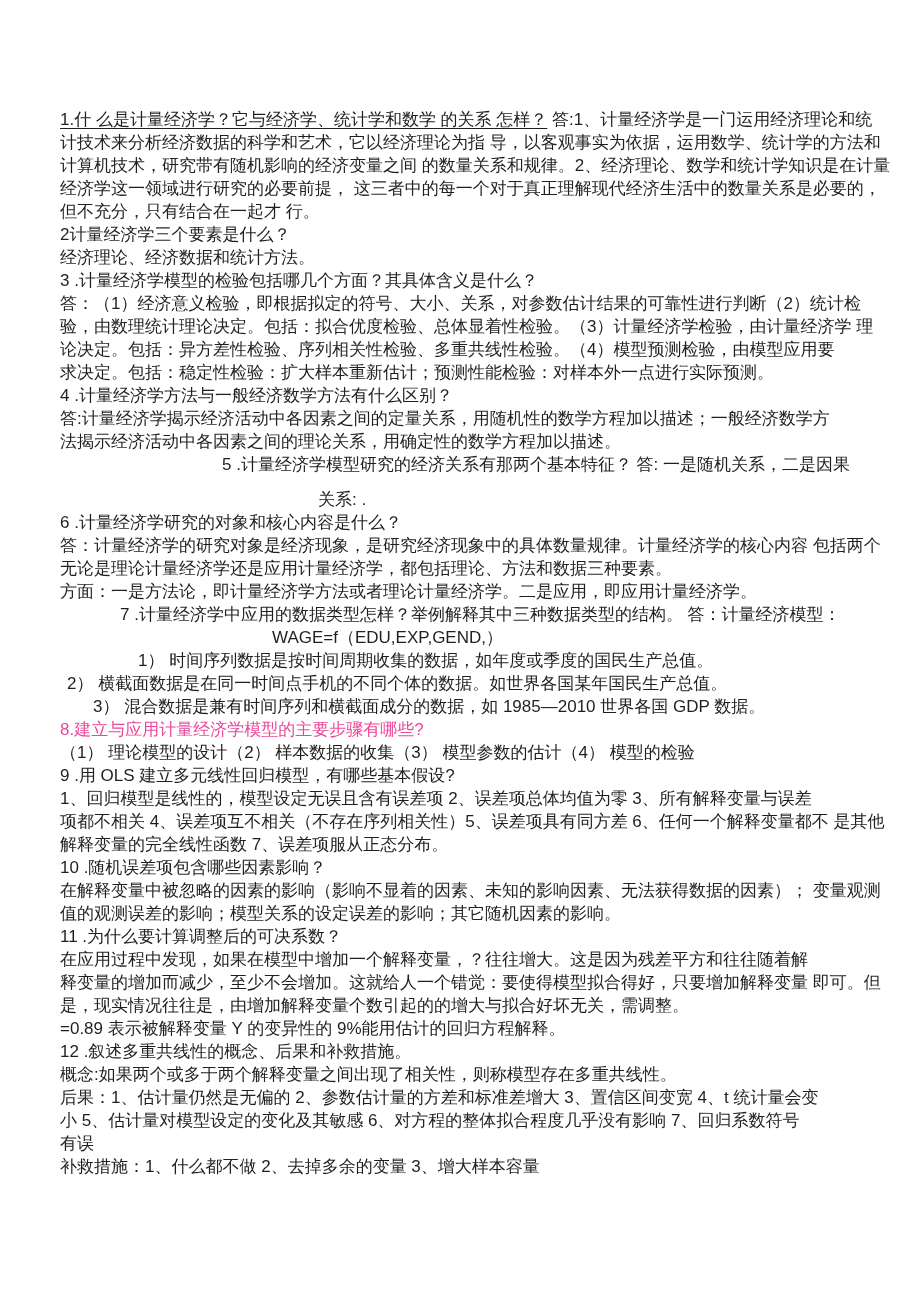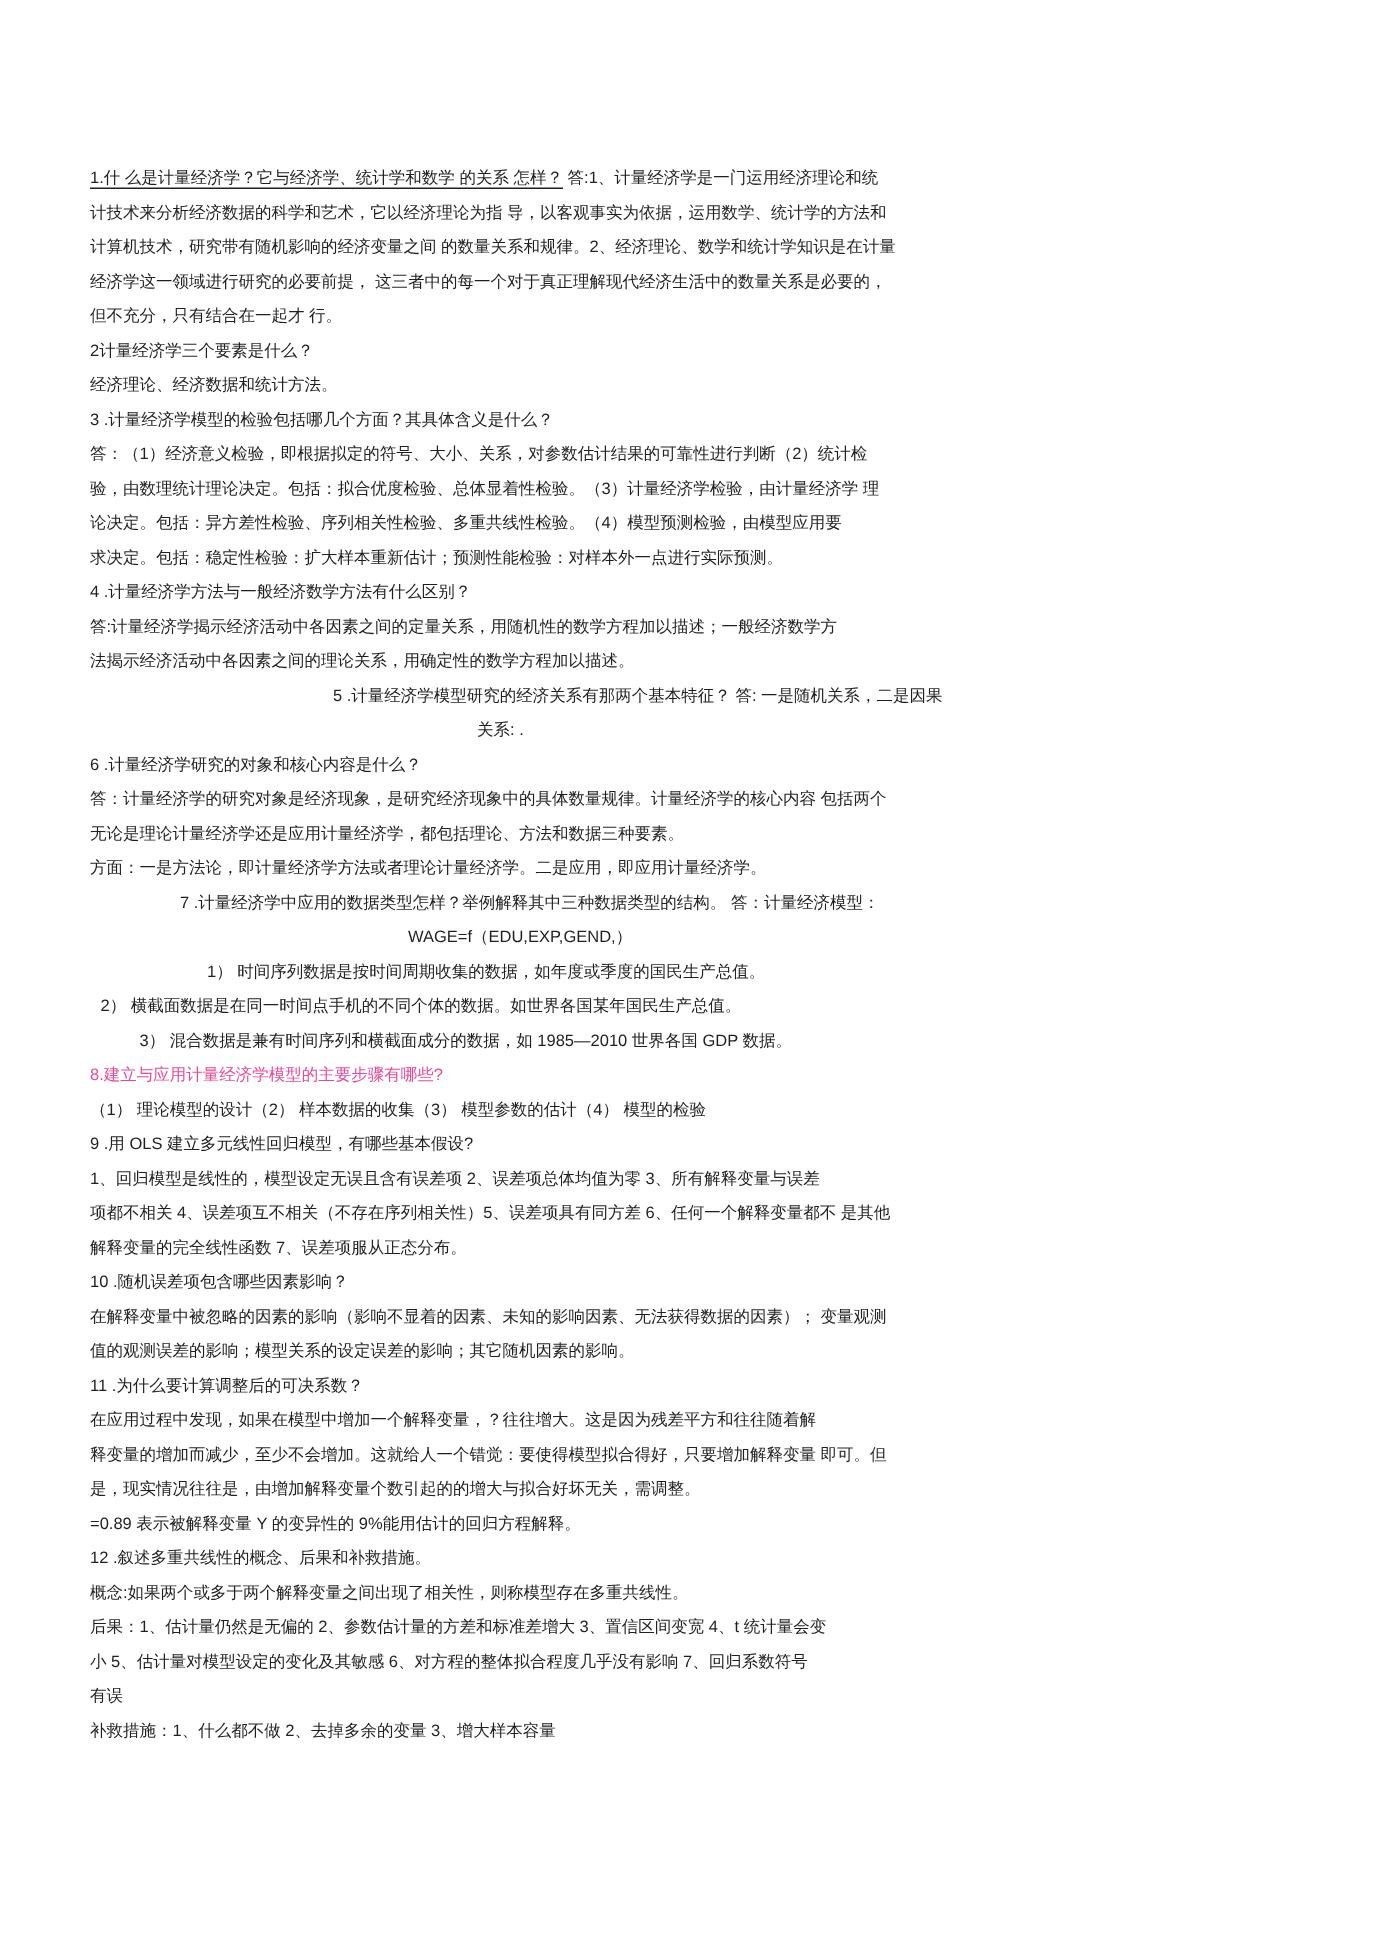--- a/index.html
+++ b/index.html
@@ -4,21 +4,21 @@
 <style>
   html, body { margin: 0; padding: 0; background: #ffffff; }
   .page {
     position: relative;
     width: 920px;
     height: 1303px;
     background: #ffffff;
     box-sizing: border-box;
     padding: 108px 60px 0 60px;
     font-family: "Liberation Sans", "DejaVu Sans", sans-serif;
-    font-size: 11px;
+    font-size: 17px;
     color: #1f1f1f;
     overflow: hidden;
   }
   .line {
     line-height: 23px;
     height: 23px;
     white-space: nowrap;
   }
   .line.center { text-align: left; }
   .line.muted  { color: #ec4899; }
@@ -41,21 +41,21 @@
       <div class="line center">经济理论、经济数据和统计方法。</div>
       <div class="line center">3 .计量经济学模型的检验包括哪几个方面？其具体含义是什么？</div>
       <div class="line">答：（1）经济意义检验，即根据拟定的符号、大小、关系，对参数估计结果的可靠性进行判断（2）统计检</div>
       <div class="line">验，由数理统计理论决定。包括：拟合优度检验、总体显着性检验。（3）计量经济学检验，由计量经济学 理</div>
       <div class="line">论决定。包括：异方差性检验、序列相关性检验、多重共线性检验。（4）模型预测检验，由模型应用要</div>
       <div class="line center">求决定。包括：稳定性检验：扩大样本重新估计；预测性能检验：对样本外一点进行实际预测。</div>
       <div class="line center">4 .计量经济学方法与一般经济数学方法有什么区别？</div>
       <div class="line">答:计量经济学揭示经济活动中各因素之间的定量关系，用随机性的数学方程加以描述；一般经济数学方</div>
       <div class="line center">法揭示经济活动中各因素之间的理论关系，用确定性的数学方程加以描述。</div>
       <div class="line" style="padding-left: 162px;">5 .计量经济学模型研究的经济关系有那两个基本特征？ 答: 一是随机关系，二是因果</div>
-      <div class="line" style="padding-left: 258px;">关系: .</div>
+      <div class="line" style="padding-left: 258px; margin-top: 12px;">关系: .</div>
       <div class="line center">6 .计量经济学研究的对象和核心内容是什么？</div>
       <div class="line">答：计量经济学的研究对象是经济现象，是研究经济现象中的具体数量规律。计量经济学的核心内容 包括两个</div>
       <div class="line center">无论是理论计量经济学还是应用计量经济学，都包括理论、方法和数据三种要素。</div>
       <div class="line">方面：一是方法论，即计量经济学方法或者理论计量经济学。二是应用，即应用计量经济学。</div>
       <div class="line" style="padding-left: 60px;">7 .计量经济学中应用的数据类型怎样？举例解释其中三种数据类型的结构。 答：计量经济模型：</div>
       <div class="line" style="padding-left: 212px;">WAGE=f（EDU,EXP,GEND,）</div>
       <div class="line" style="padding-left: 78px;">1） 时间序列数据是按时间周期收集的数据，如年度或季度的国民生产总值。</div>
       <div class="line" style="padding-left: 7px;">2） 横截面数据是在同一时间点手机的不同个体的数据。如世界各国某年国民生产总值。</div>
       <div class="line" style="padding-left: 33px;">3） 混合数据是兼有时间序列和横截面成分的数据，如 1985—2010 世界各国 GDP 数据。</div>
       <div class="line center muted">8.建立与应用计量经济学模型的主要步骤有哪些?</div>

